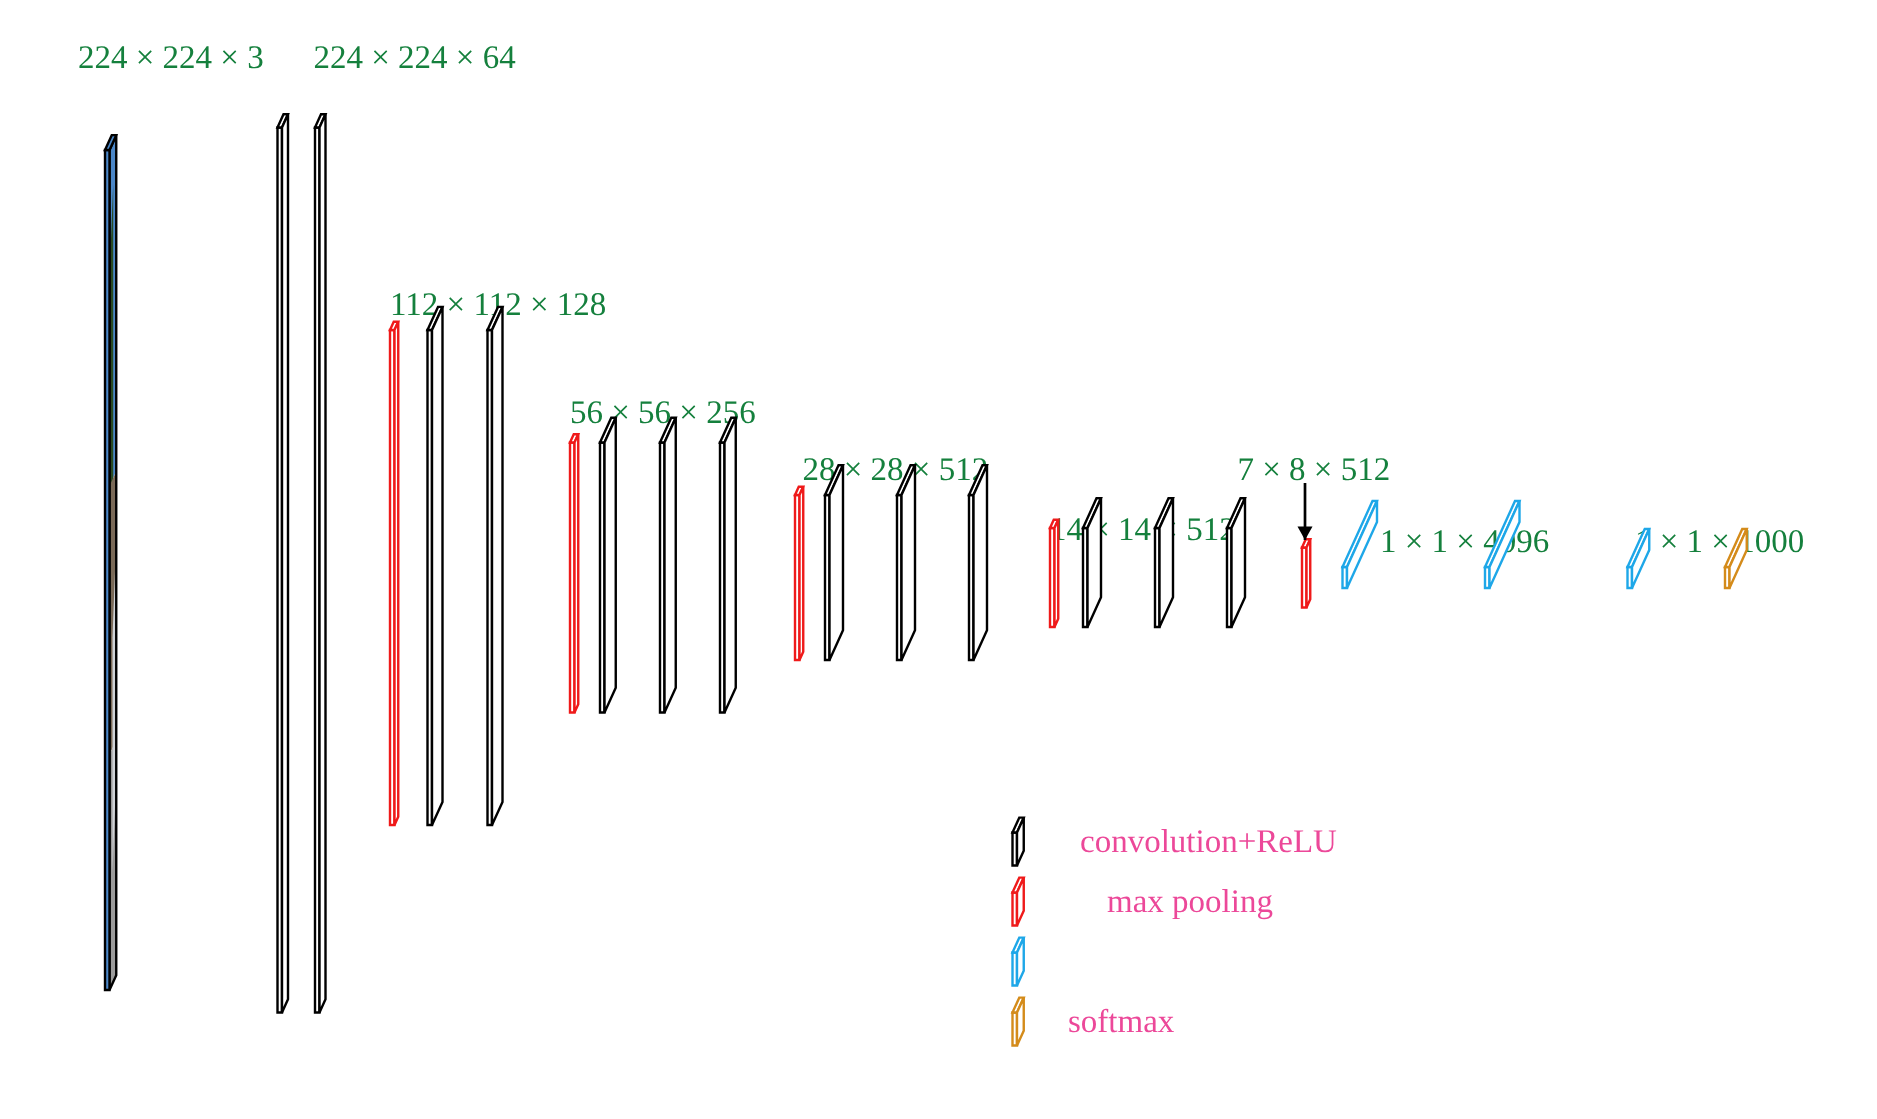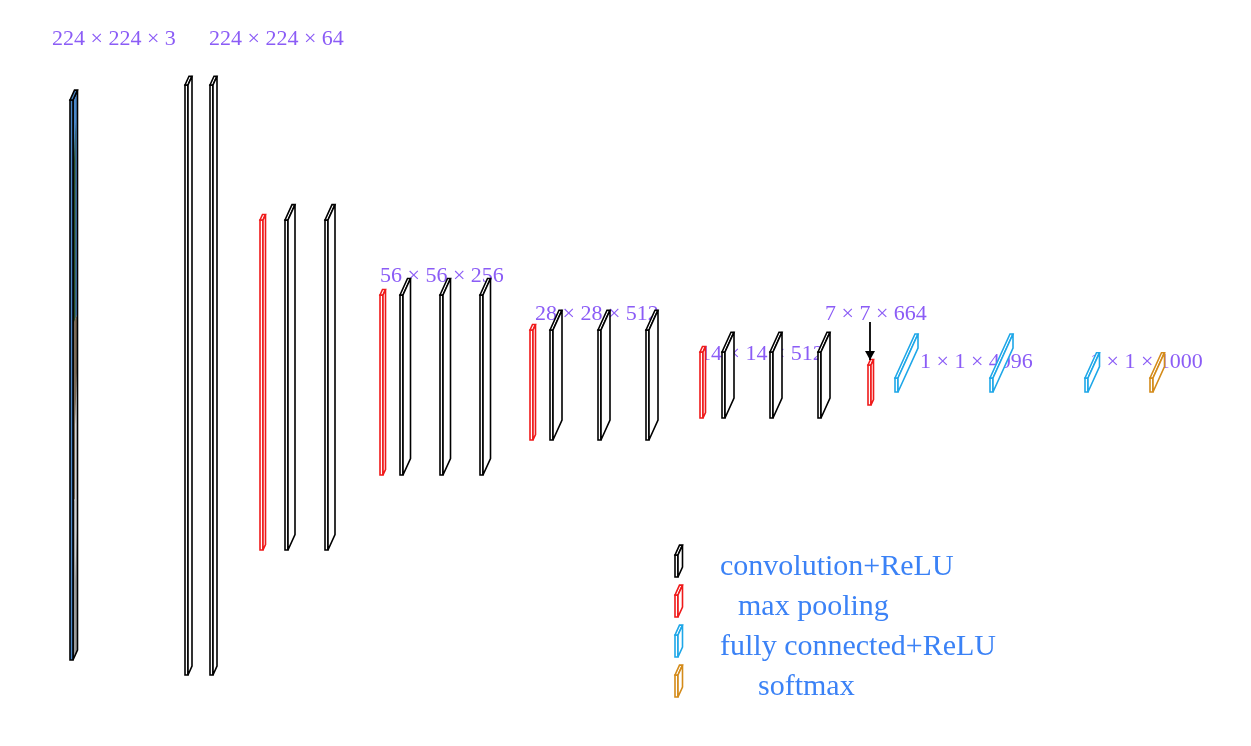--- a/index.html
+++ b/index.html
@@ -1,38 +1,38 @@
 <!DOCTYPE html>
 <html><head>
 <meta charset="utf-8">
 <style>
 html,body{margin:0;padding:0;background:#fff;font-family:"Times New Roman",serif}
 #stage{position:relative;width:1251px;height:746px}
-.lbl{position:absolute;font-size:22px;color:#8b5cf6;white-space:nowrap}
-.leg{position:absolute;font-size:30px;color:#3b82f6}
+.lbl{position:absolute;font-size:22px;color:#15803d;white-space:nowrap}
+.leg{position:absolute;font-size:22px;color:#ec4899}
 svg{position:absolute;left:0;top:0}
 </style>
 </head>
 <body>
 
 <div id="stage">
 
 <div class="lbl" style="left:52px;top:25px">224 × 224 × 3</div>
 <div class="lbl" style="left:209px;top:25px">224 × 224 × 64</div>
+<div class="lbl" style="left:260px;top:190px">112 × 112 × 128</div>
 <div class="lbl" style="left:380px;top:262px">56 × 56 × 256</div>
 <div class="lbl" style="left:535px;top:300px">28 × 28 × 512</div>
 <div class="lbl" style="left:700px;top:340px">14 × 14 × 512</div>
-<div class="lbl" style="left:825px;top:300px">7 × 7 × 664</div>
+<div class="lbl" style="left:825px;top:300px">7 × 8 × 512</div>
 <div class="lbl" style="left:920px;top:348px">1 × 1 × 4096</div>
 <div class="lbl" style="left:1090px;top:348px">1 × 1 × 1000</div>
 
 <div class="leg" style="left:720px;top:548px">convolution+ReLU</div>
 <div class="leg" style="left:738px;top:588px">max pooling</div>
-<div class="leg" style="left:720px;top:628px">fully connected+ReLU</div>
-<div class="leg" style="left:758px;top:668px">softmax</div>
+<div class="leg" style="left:712px;top:668px">softmax</div>
 
 <svg id="svg" width="1251" height="746">
       <g>
         <polygon points="73,100 77.5,90.1 77.5,314.1 73,324" fill="#4b87c8"></polygon>
         <polygon points="73,184 75.475,122.555 75.475,402.555 73,436" fill="#294b22"></polygon>
         <polygon points="73,324 77.5,314.1 77.5,493.29999999999995 73,503.2" fill="#7a6a58"></polygon>
         <polygon points="73,503.2 77.5,493.29999999999995 77.5,650.1 73,660" fill="#9b9b9b"></polygon>
         <polygon points="75,424.79999999999995 77.05,371.09000000000003 77.05,527.89 75,581.5999999999999" fill="#cfd2d6"></polygon>
         <polygon points="73,100 77.5,90.1 77.5,650.1 73,660" fill="none" stroke="#000" stroke-width="1.6"></polygon>
       </g>

